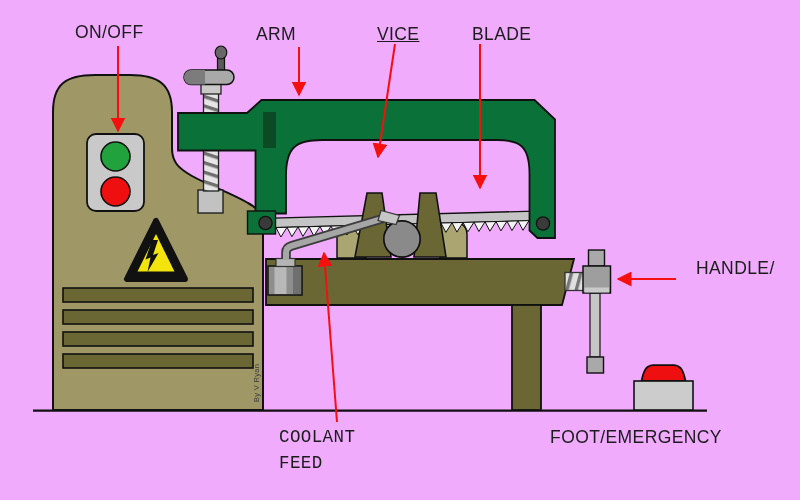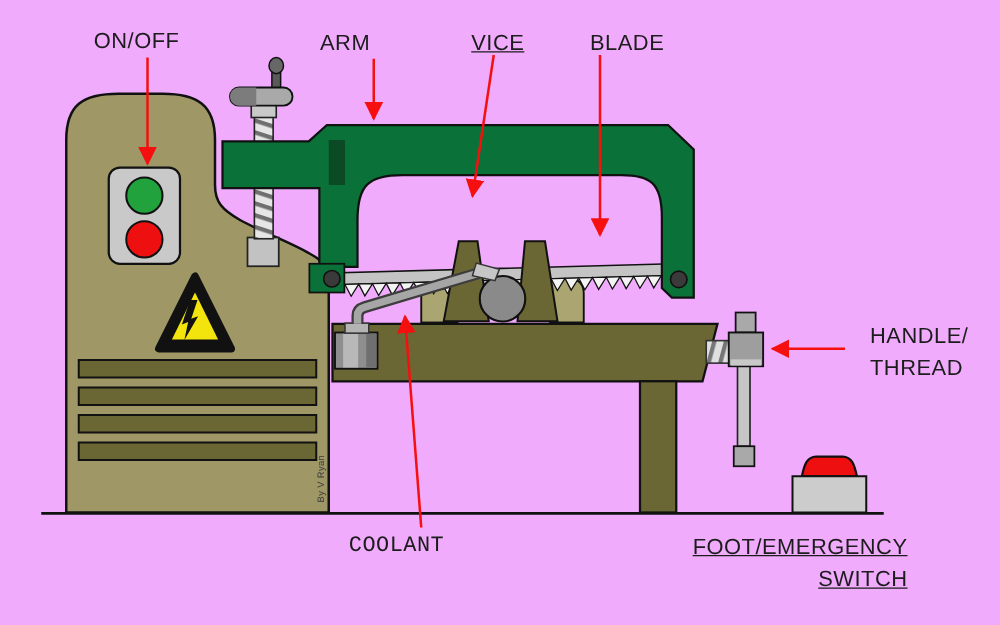--- a/index.html
+++ b/index.html
@@ -3,21 +3,21 @@
 <meta charset="utf-8">
 <title>Diagram</title>
 <style>
   html,body{margin:0;padding:0;background:#ffffff;}
   #stage{position:relative;width:800px;height:500px;background:#f0abfc;overflow:hidden;
          font-family:"Liberation Sans", sans-serif;}
   #stage svg{position:absolute;left:0;top:0;}
   .label{position:absolute;color:var(--c-text,#1c1c1c);font-size:17.5px;letter-spacing:0.4px;
          line-height:26px;white-space:nowrap;}
   .label .ln{display:block;}
-  #lbl-foot{text-align:right;text-decoration:underline;}
+  #lbl-foot{text-align:center;}
   #credit{position:absolute;left:252px;top:402px;transform:rotate(-90deg);transform-origin:0 0;
           font-size:7.5px;color:#3a3a3a;letter-spacing:0.3px;white-space:nowrap;}
 </style>
 </head>
 <body>
 
 <div id="stage">
 
   <svg width="800" height="500" viewBox="0 0 800 500">
     <defs>
@@ -139,26 +139,25 @@
     </g>
   </svg>
 
   <div class="label" style="left:75px;top:19px;">ON/OFF</div>
   <div class="label" style="left:256px;top:21px;">ARM</div>
   <div class="label" style="left:377px;top:21px;text-decoration:underline;">VICE</div>
   <div class="label" style="left:472px;top:21px;">BLADE</div>
 
   <div class="label" style="left:696px;top:255px;">
     <span class="ln">HANDLE/</span>
-    <span class="ln">THREAD</span>
   </div>
 
   <div class="label" style="left:279px;top:424px;font-family:Liberation Mono, monospace;">
     <span class="ln">COOLANT</span>
+    <span class="ln">FEED</span>
   </div>
 
   <div class="label" id="lbl-foot" style="left:546px;top:424px;width:180px;">
     <span class="ln">FOOT/EMERGENCY</span>
-    <span class="ln">SWITCH</span>
   </div>
 
   <div id="credit">By V Ryan</div>
 </div>
 
 </body></html>

